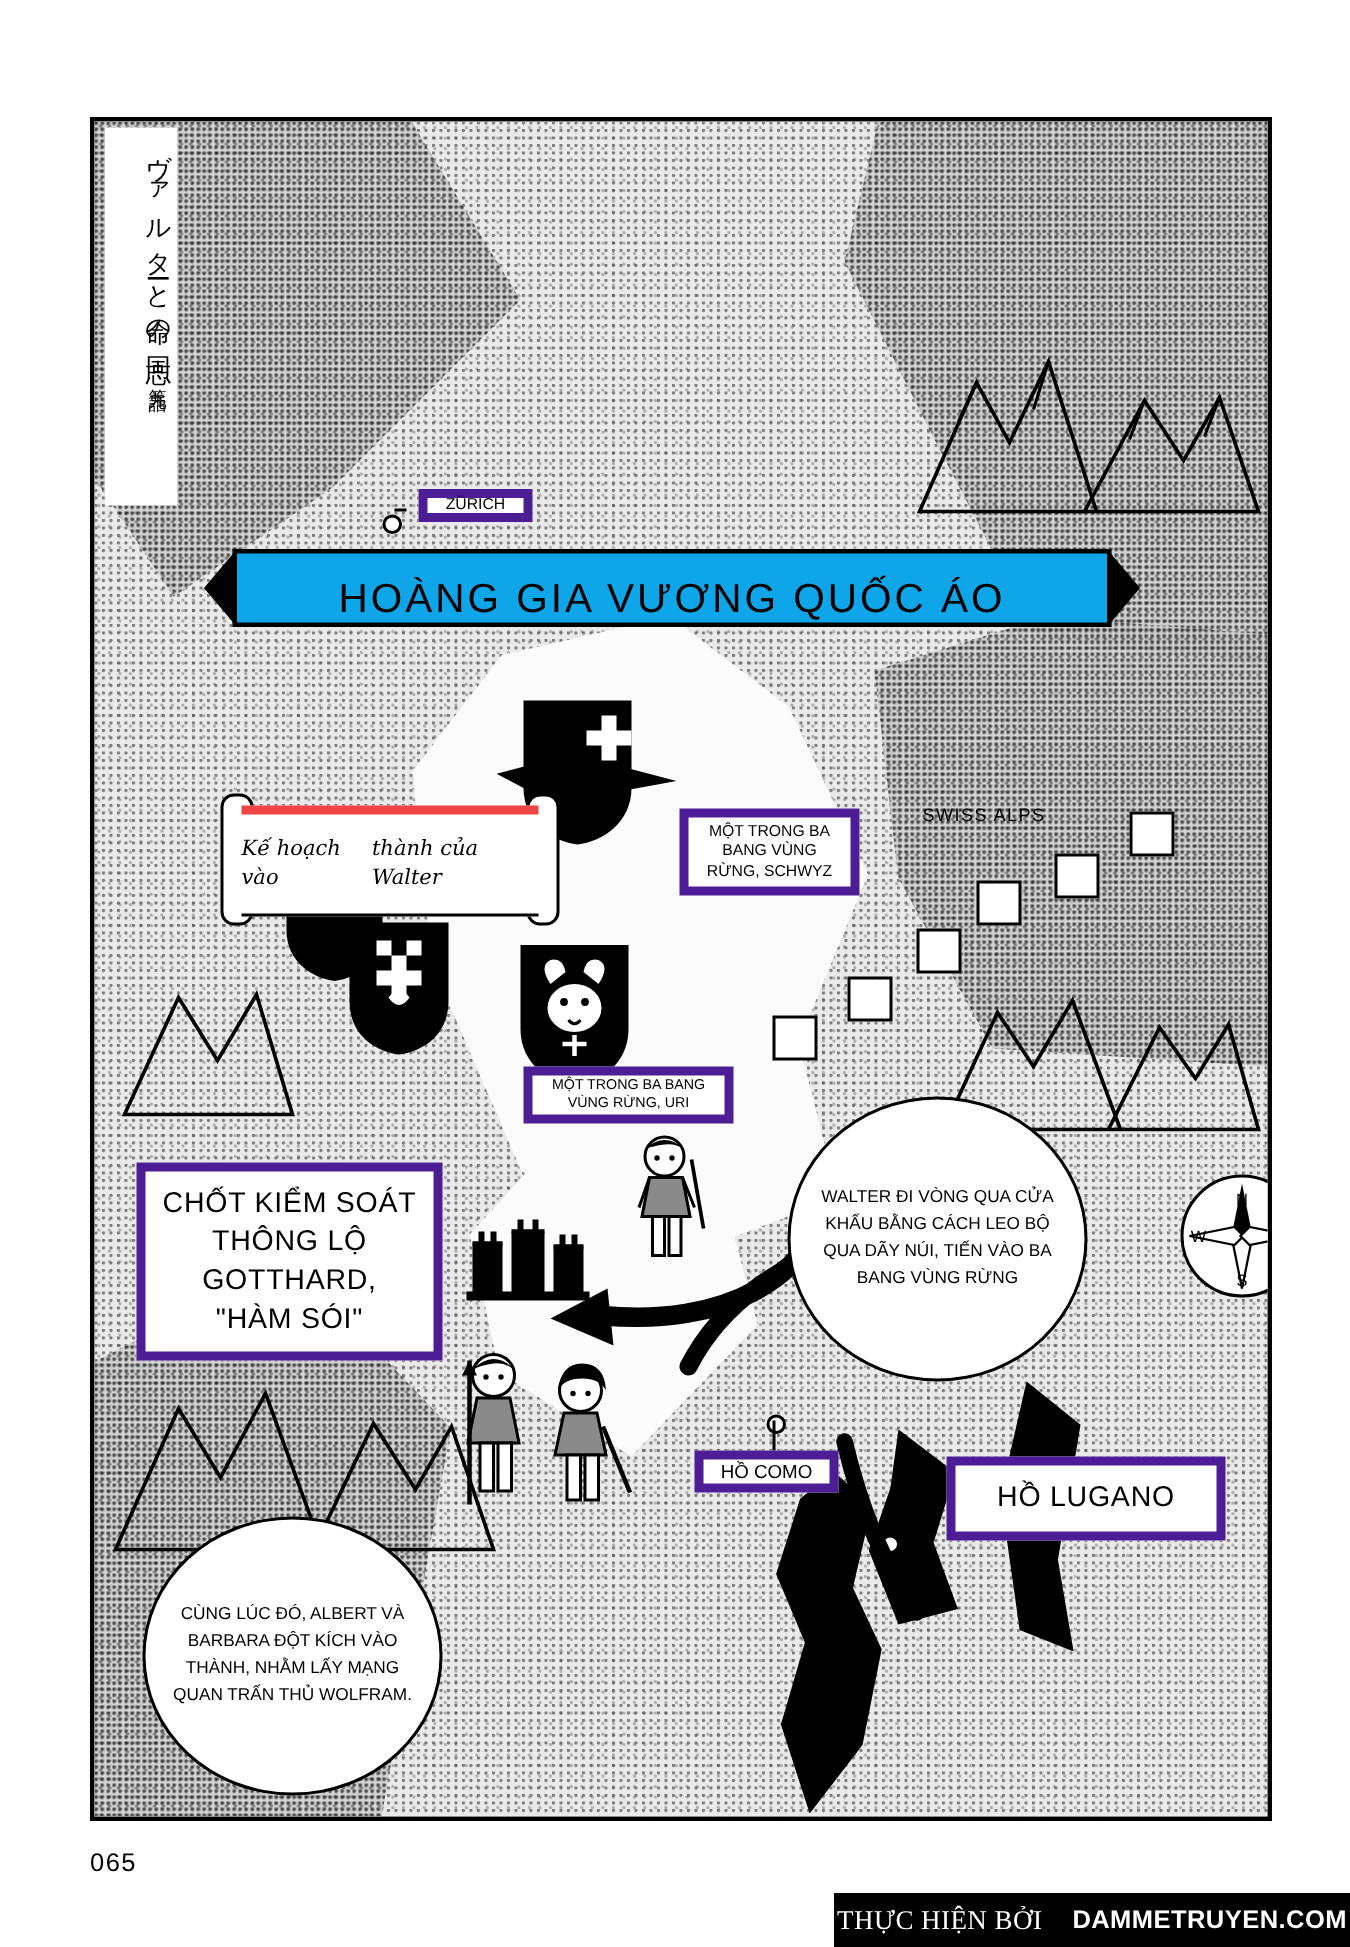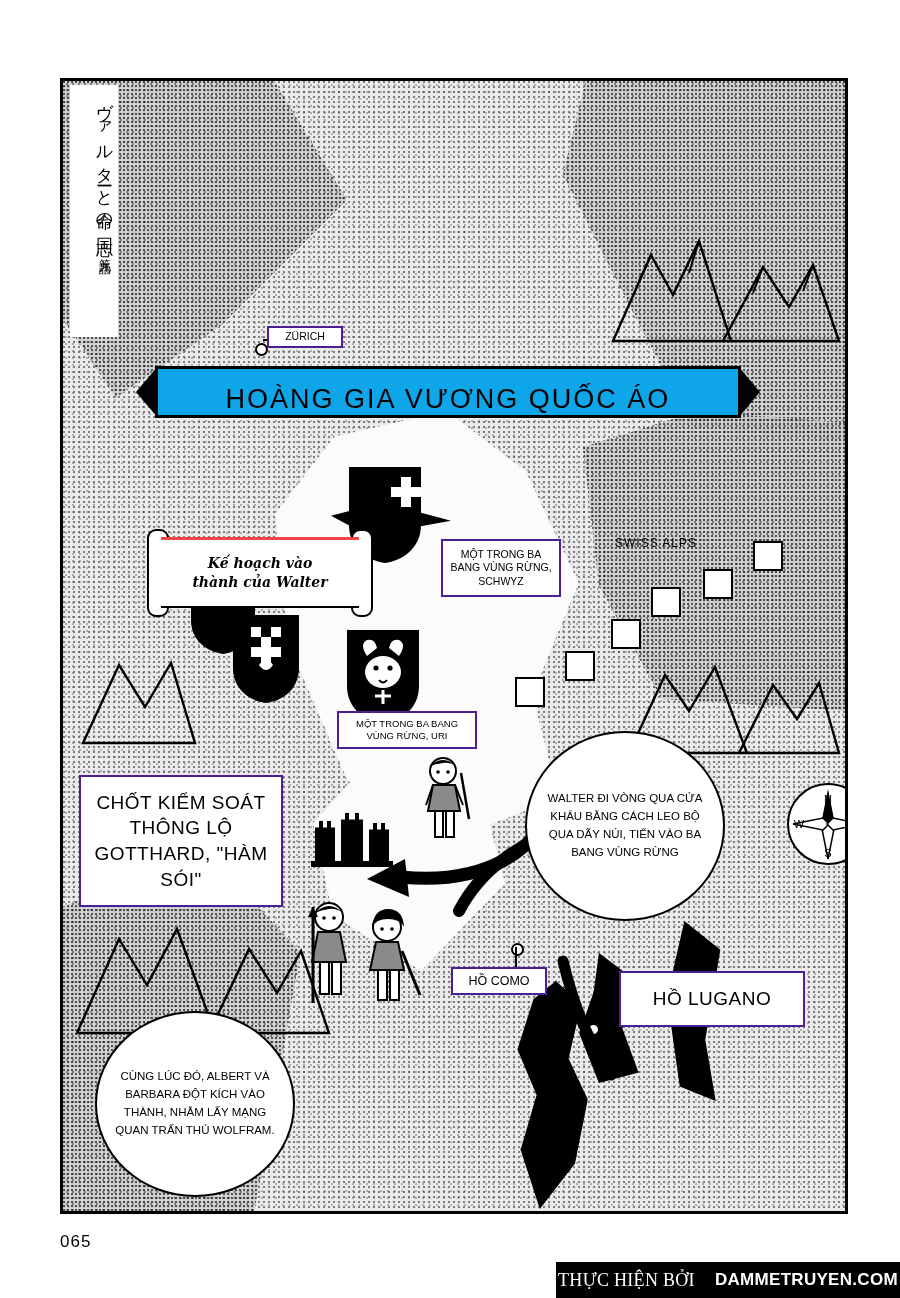--- a/index.html
+++ b/index.html
@@ -58,42 +58,43 @@
     font-size:27px;letter-spacing:2px;color:#000;
   }
   #banner:before,#banner:after{
     content:"";position:absolute;top:-3px;width:0;height:0;
   }
   #banner:before{left:-22px;border-top:26px solid transparent;border-bottom:26px solid transparent;border-right:22px solid #000;}
   #banner:after{right:-22px;border-top:26px solid transparent;border-bottom:26px solid transparent;border-left:22px solid #000;}
 
   
   .box{
-    position:absolute;background:#fff;border:2px solid #4c1d95;
+    position:absolute;background:#fff;border:6px solid #4c1d95;
     font-family:"Liberation Sans", sans-serif;color:#000;
     display:flex;align-items:center;justify-content:center;text-align:center;
     line-height:1.28;
     box-sizing:border-box;
+    margin-left:12px;
   }
   .box.sm{font-size:10.5px;padding:5px 6px;}
   .box.md{font-size:12.5px;padding:6px 8px;}
   .box.lg{font-size:19px;padding:10px;letter-spacing:.5px;line-height:1.35;}
 
   
   .dot{position:absolute;width:9px;height:9px;border:2px solid #000;border-radius:50%;background:#fff;}
   .conn{position:absolute;background:#000;}
 
   
   #scroll{
     position:absolute;left:84px;top:448px;width:226px;height:84px;
   }
   #scroll .sheet{
     position:absolute;left:14px;top:8px;width:198px;height:66px;background:#fff;
-    border-top:3px solid #ef4444;border-bottom:2px solid #000;
-    display:flex;flex-direction:column;align-items:center;justify-content:center;font-weight:bold;
+    border-top:6px solid #ef4444;border-bottom:2px solid #000;
+    display:flex;flex-direction:row;align-items:center;justify-content:center;
   }
   #scroll .sheet span{
     font-family:"DejaVu Serif", serif;font-style:italic;
     font-size:14px;color:#000;line-height:1.35;
   }
   #scroll .roll{
     position:absolute;top:0;width:18px;height:84px;border:2px solid #000;background:#fff;border-radius:9px;
   }
   #scroll .roll.l{left:0;}
   #scroll .roll.r{right:0;}

